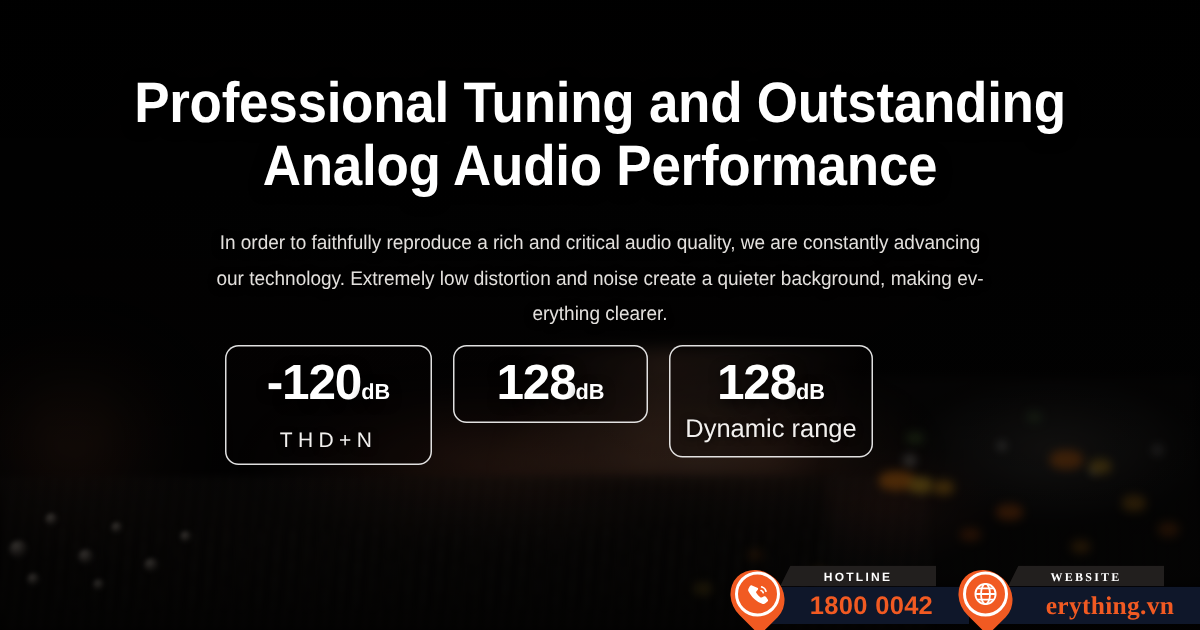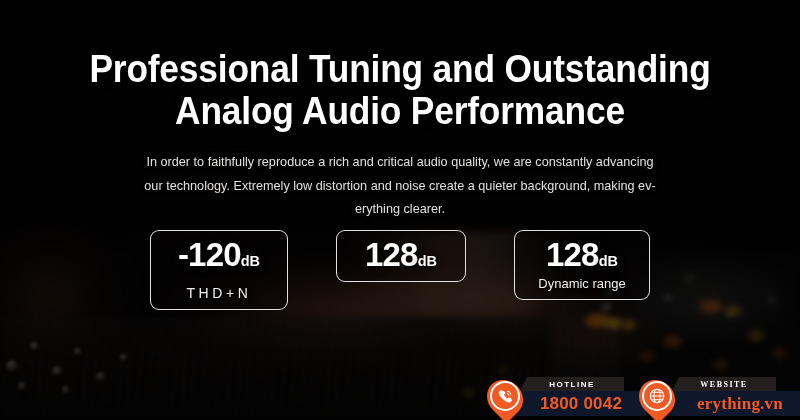--- a/index.html
+++ b/index.html
@@ -129,21 +129,21 @@
     font-size:13.2px;
     line-height:1.78;
     transform:scaleX(0.96);
     transform-origin:50% 50%;
     text-shadow:0 1px 6px rgba(0,0,0,0.9);
     white-space:pre-line;
   }
 
   
   .specs {
-    position:absolute; left:150px; top:230px; width:500px;
+    position:absolute; left:150px; top:230px; width:432px;
     display:flex; justify-content:space-between; align-items:flex-start;
   }
   .spec {
     border:1.4px solid rgba(255,255,255,0.88);
     border-radius:9px;
     padding:7px 0 8px;
     text-align:center;
     background:rgba(6,4,3,0.30);
   }
   .spec-thd { width:138px; }
@@ -162,21 +162,21 @@
   .spec-unit { font-size:14.5px; font-weight:bold; letter-spacing:0; }
 
   .spec-label {
     color:#f2f0ee;
     font-size:14px;
     margin-top:3px;
     text-shadow:0 1px 5px rgba(0,0,0,0.8);
     white-space:nowrap;
   }
   .spec-label.tracked { letter-spacing:3.6px;margin-top:12px; }
-  .spec-label.plain { letter-spacing:0; font-size:13px; }
+  .spec-label.plain { letter-spacing:0; font-size:17px; }
 
   
   .footer { position:absolute; left:486px; top:376px; width:314px; height:44px; }
 
   .badge { position:absolute; top:0; height:44px; }
   .badge-hotline { left:0;  width:160px; }
   .badge-website { left:152px; width:162px;font-family:Liberation Serif, serif; }
 
   .badge-strip {
     position:absolute; left:34px; top:1px; width:104px; height:14px;

